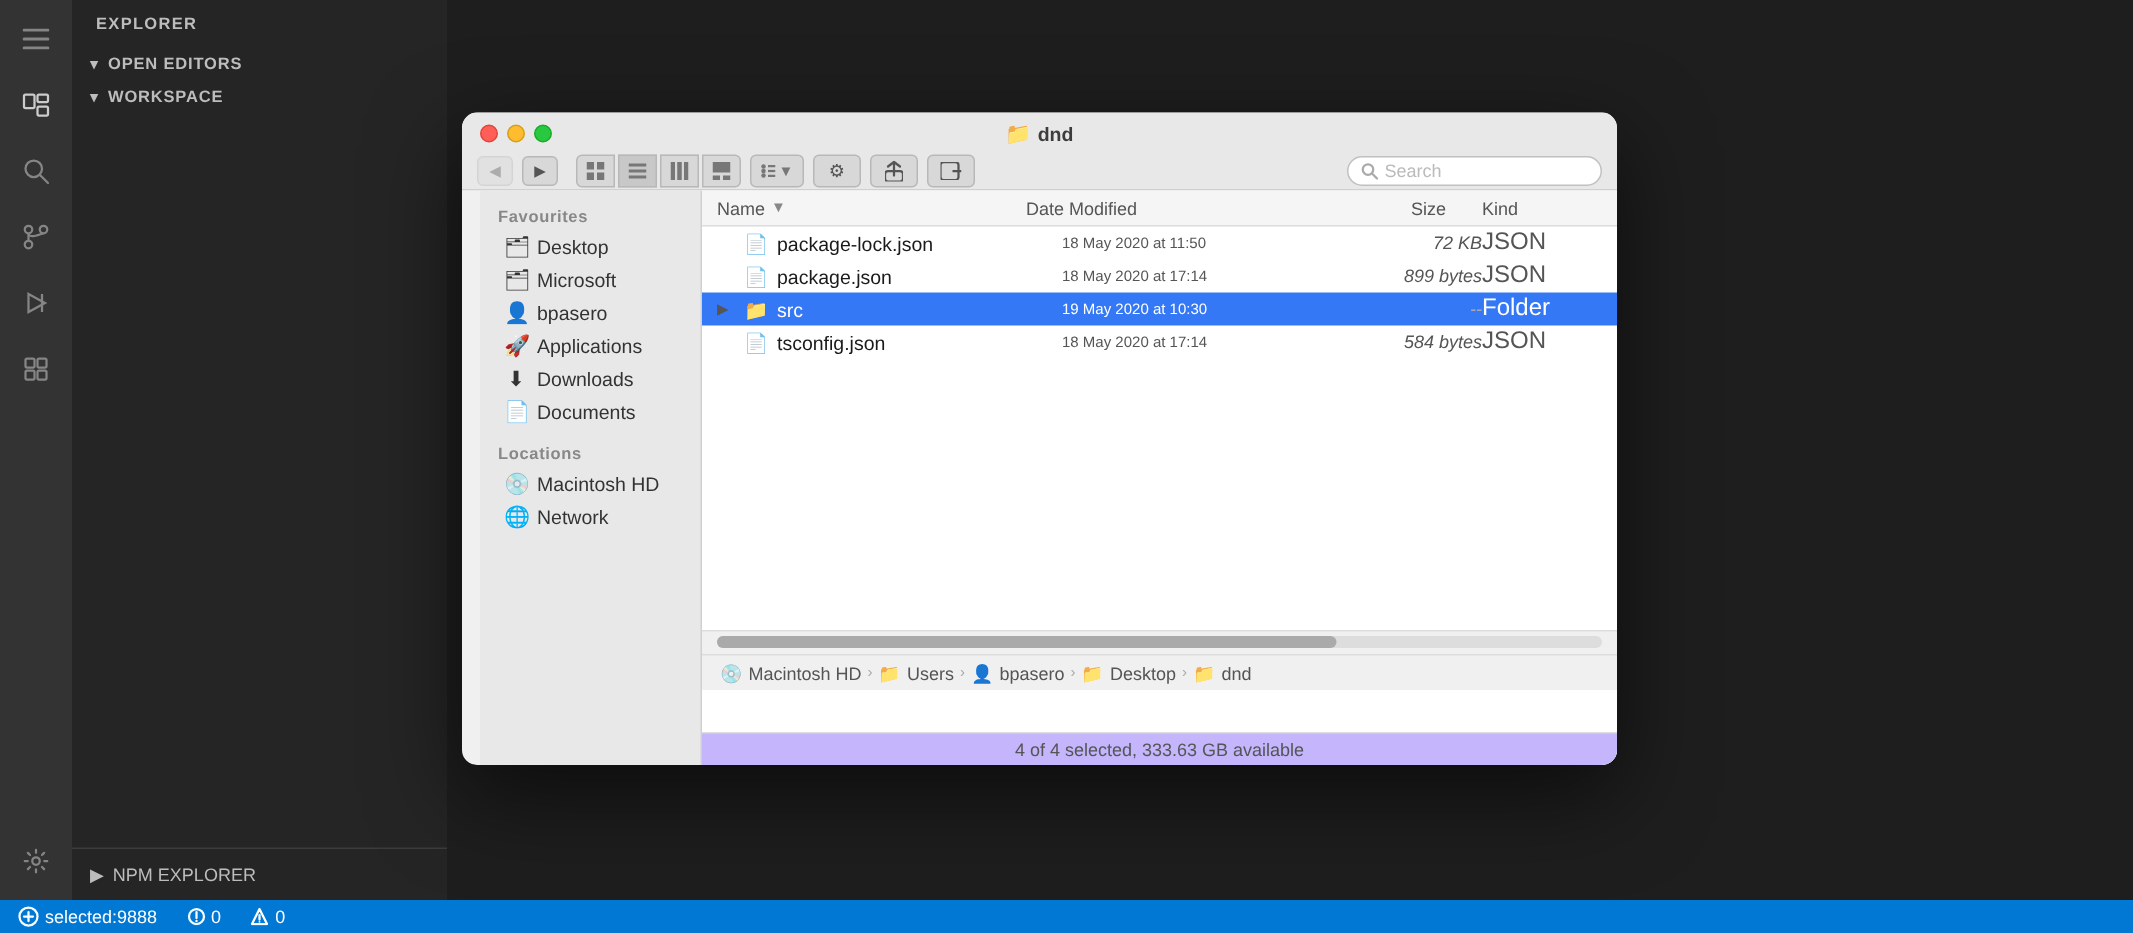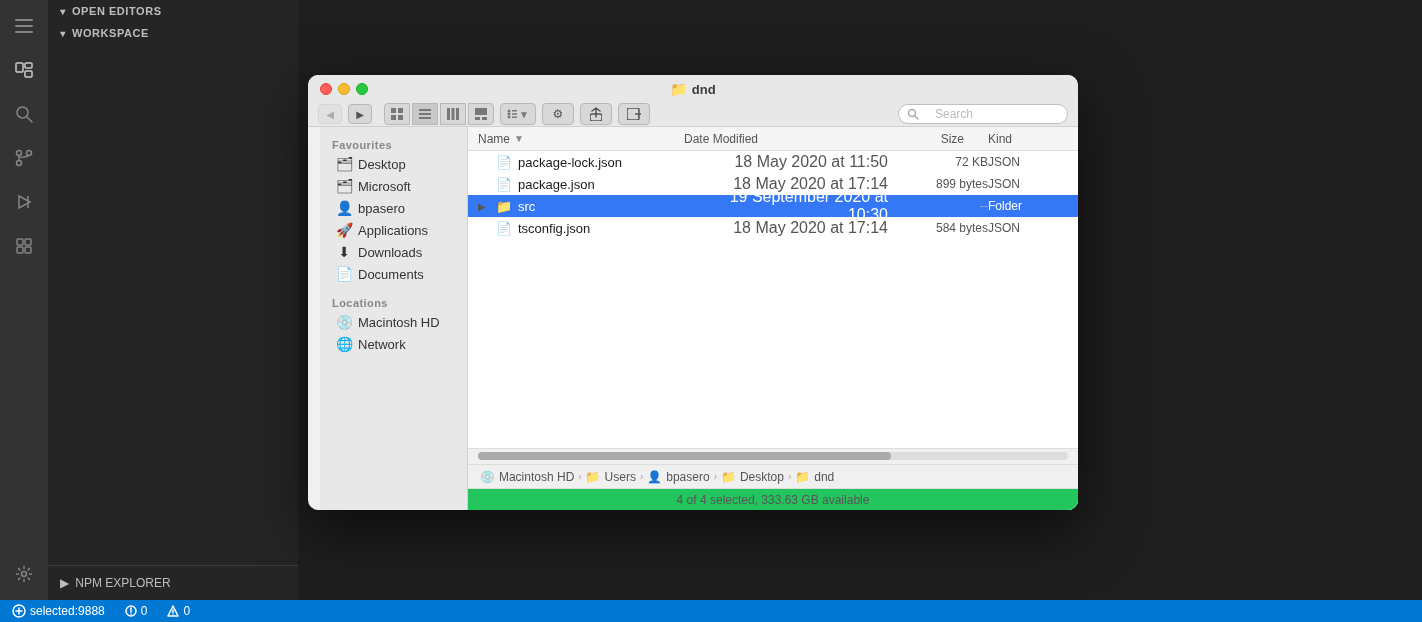--- a/index.html
+++ b/index.html
@@ -271,21 +271,21 @@
     .finder-search {
       margin-left: auto;
       height: 20px;
       width: 170px;
       background: #ffffff;
       border: 1px solid #c0c0c0;
       border-radius: 10px;
       display: flex;
       align-items: center;
       padding: 0 8px;
-      gap: 16px;
+      gap: 4px;
       font-size: 12px;
       color: #aaa;
     }
 
     
     .finder-body {
       display: flex;
       flex: 1;
       overflow: hidden;
     }
@@ -385,35 +385,36 @@
       font-size: 13px;
       width: 16px;
     }
     .file-name-text {
       font-size: 13px;
     }
     .file-meta {
       color: #555;
       font-size: 12px;
     }
-    .col-modified-cell { width: 180px; font-size: 16px; text-align: right; }
-    .col-size-cell { width: 100px; text-align: right; font-size: 12px; }
-    .col-kind-cell { width: 80px; font-size: 12px; }
+    .col-modified-cell { width: 180px; font-size: 10px; }
+    .col-size-cell { width: 100px; text-align: right; font-size: 12px; font-style: italic; }
+    .col-kind-cell { width: 80px; font-size: 16px; }
     .col-dashes { color: #aaa; }
 
     
     .finder-statusbar {
       height: 22px;
-      background: #22c55e;
+      background: #c4b5fd;
       border-top: 1px solid #ddd;
       display: flex;
       align-items: center;
       justify-content: center;
       font-size: 12px;
       color: #555;
+      margin-top: 28px;
     }
 
     
     .finder-scrollbar-area {
       height: 16px;
       background: #f0f0f0;
       border-top: 1px solid #ddd;
       position: relative;
     }
     .finder-scrollbar-track {
@@ -537,20 +538,21 @@
       <div class="activity-icon">
         <svg width="18" height="18" viewBox="0 0 18 18" fill="none">
           <circle cx="9" cy="9" r="2.5" stroke="#858585" stroke-width="1.5"></circle>
           <path d="M9 1.5 L9 3.5 M9 14.5 L9 16.5 M1.5 9 L3.5 9 M14.5 9 L16.5 9 M3.6 3.6 L5 5 M13 13 L14.4 14.4 M14.4 3.6 L13 5 M5 13 L3.6 14.4" stroke="#858585" stroke-width="1.5" stroke-linecap="round"></path>
         </svg>
       </div>
     </div>
   </div>
 
   <div class="sidebar">
+    <div class="sidebar-title">EXPLORER</div>
     <div class="sidebar-section">
       <div class="sidebar-section-header">
         <span class="chevron">▾</span>
         <span>OPEN EDITORS</span>
       </div>
     </div>
     <div class="sidebar-section">
       <div class="sidebar-section-header">
         <span class="chevron">▾</span>
         <span>WORKSPACE</span>
@@ -728,21 +730,21 @@
               <div class="col-size-cell file-meta">899 bytes</div>
               <div class="col-kind-cell file-meta">JSON</div>
             </div>
 
             <div class="finder-file-row selected">
               <div class="file-name-cell">
                 <span class="file-disclosure">▶</span>
                 <span class="file-icon" style="color:#4a90d9;">📁</span>
                 <span class="file-name-text">src</span>
               </div>
-              <div class="col-modified-cell">19 September 2020 at 10:30</div>
+              <div class="col-modified-cell">19 May 2020 at 10:30</div>
               <div class="col-size-cell col-dashes">--</div>
               <div class="col-kind-cell">Folder</div>
             </div>
 
             <div class="finder-file-row">
               <div class="file-name-cell">
                 <span class="file-disclosure"></span>
                 <span class="file-icon">📄</span>
                 <span class="file-name-text">tsconfig.json</span>
               </div>

